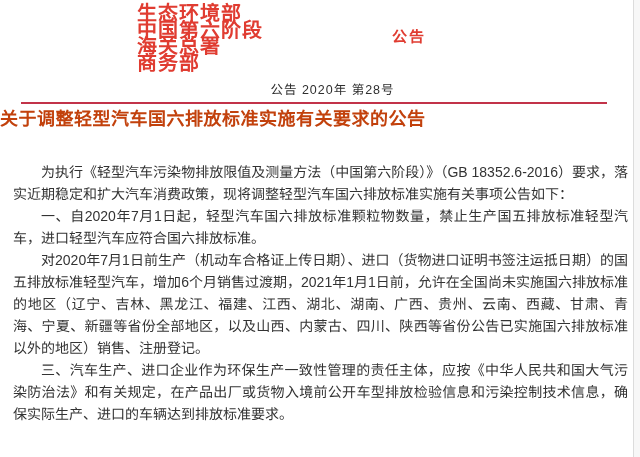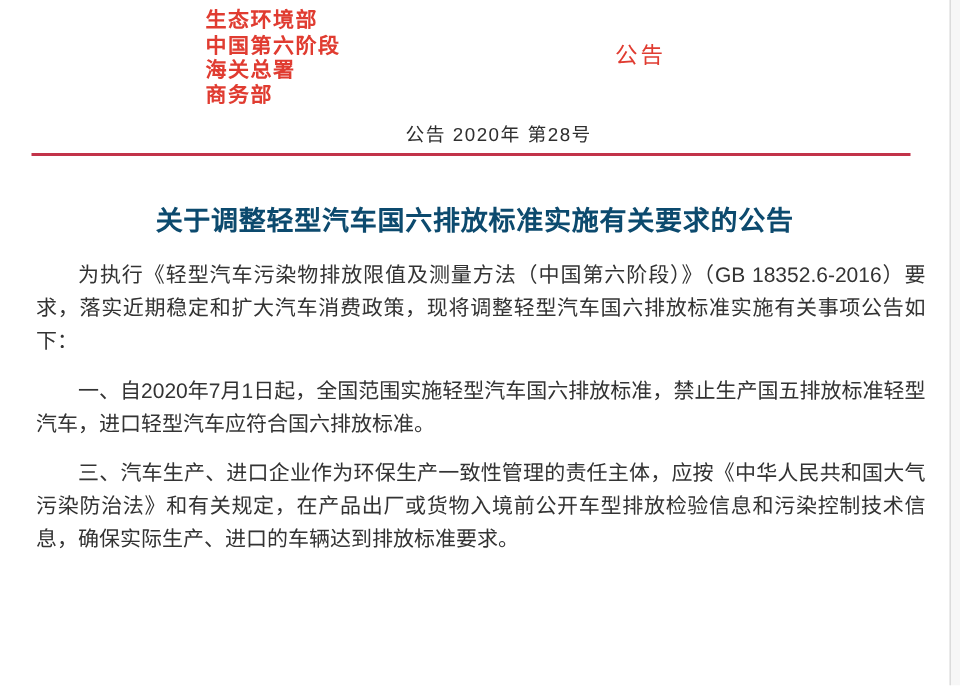--- a/index.html
+++ b/index.html
@@ -31,30 +31,30 @@
     background: #f7f7f7;
     border-left: 1px solid #dcdcdc;
   }
   
   .agency-list {
     position: absolute;
     left: 137px;
     top: 5px;
     color: var(--accent-red);
     font-weight: 700;
-    font-size: 14px;
+    font-size: 20px;
     line-height: 16.5px;
     letter-spacing: 1px;
   }
   .announcement-label {
     position: absolute;
-    left: 410px;
+    left: 392px;
     top: 25px;
     color: var(--accent-red);
-    font-weight: 400;
+    font-weight: 700;
     font-size: 15px;
     letter-spacing: 2px;
   }
   .doc-number {
     position: absolute;
     top: 79px;
     left: 16px;
     width: 633px;
     text-align: center;
     color: #2f2f2f;
@@ -64,41 +64,41 @@
   .red-divider {
     position: absolute;
     top: 102px;
     left: 21px;
     width: 586px;
     height: 2px;
     background: var(--divider-red);
   }
   .doc-title {
     position: absolute;
-    top: 132px;
+    top: 104px;
     left: 0;
     width: 633px;
-    text-align: center;
-    color: #0c4a6e;
+    text-align: left;
+    color: #c2410c;
     font-weight: 700;
     font-size: 18px;
     letter-spacing: 0.5px;
   }
   .doc-body {
     position: absolute;
     top: 161px;
     left: 13px;
     width: 615px;
     color: var(--body-ink);
     font-size: 14px;
     line-height: 22px;
     text-align: justify;
   }
   .doc-body p {
-    margin: 11px;
+    margin: 0;
     text-indent: 2em;
   }
 </style>
 </head>
 <body>
 
 <div class="page">
 
   <div class="agency-list">
     <div>生态环境部</div>
@@ -110,20 +110,21 @@
   <div class="announcement-label">公告</div>
 
   <div class="doc-number">公告 2020年 第28号</div>
 
   <div class="red-divider"></div>
 
   <h1 class="doc-title">关于调整轻型汽车国六排放标准实施有关要求的公告</h1>
 
   <div class="doc-body">
     <p>为执行《轻型汽车污染物排放限值及测量方法（中国第六阶段）》（GB 18352.6-2016）要求，落实近期稳定和扩大汽车消费政策，现将调整轻型汽车国六排放标准实施有关事项公告如下：</p>
-    <p>一、自2020年7月1日起，全国范围实施轻型汽车国六排放标准，禁止生产国五排放标准轻型汽车，进口轻型汽车应符合国六排放标准。</p>
+    <p>一、自2020年7月1日起，轻型汽车国六排放标准颗粒物数量，禁止生产国五排放标准轻型汽车，进口轻型汽车应符合国六排放标准。</p>
+    <p>对2020年7月1日前生产（机动车合格证上传日期）、进口（货物进口证明书签注运抵日期）的国五排放标准轻型汽车，增加6个月销售过渡期，2021年1月1日前，允许在全国尚未实施国六排放标准的地区（辽宁、吉林、黑龙江、福建、江西、湖北、湖南、广西、贵州、云南、西藏、甘肃、青海、宁夏、新疆等省份全部地区，以及山西、内蒙古、四川、陕西等省份公告已实施国六排放标准以外的地区）销售、注册登记。</p>
     <p>三、汽车生产、进口企业作为环保生产一致性管理的责任主体，应按《中华人民共和国大气污染防治法》和有关规定，在产品出厂或货物入境前公开车型排放检验信息和污染控制技术信息，确保实际生产、进口的车辆达到排放标准要求。</p>
 
   </div>
 
   <div class="page-edge"></div>
 
 </div>
 
 </body></html>

